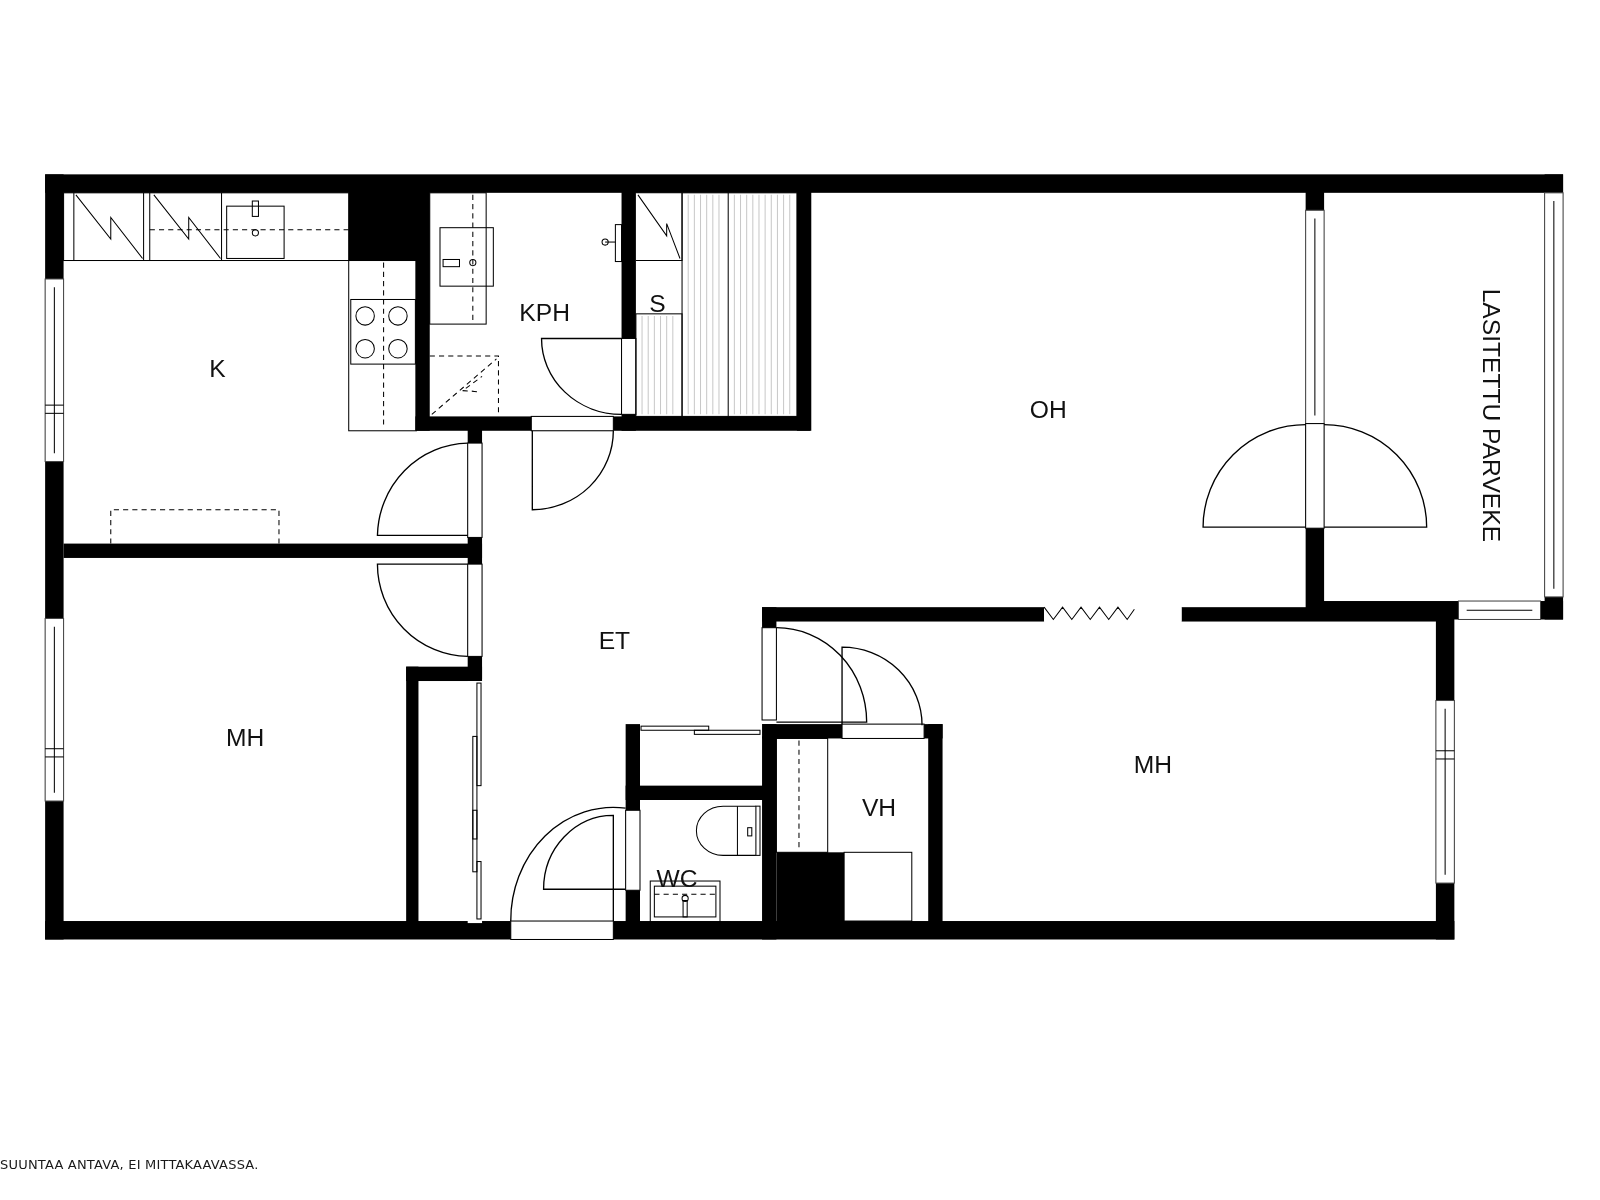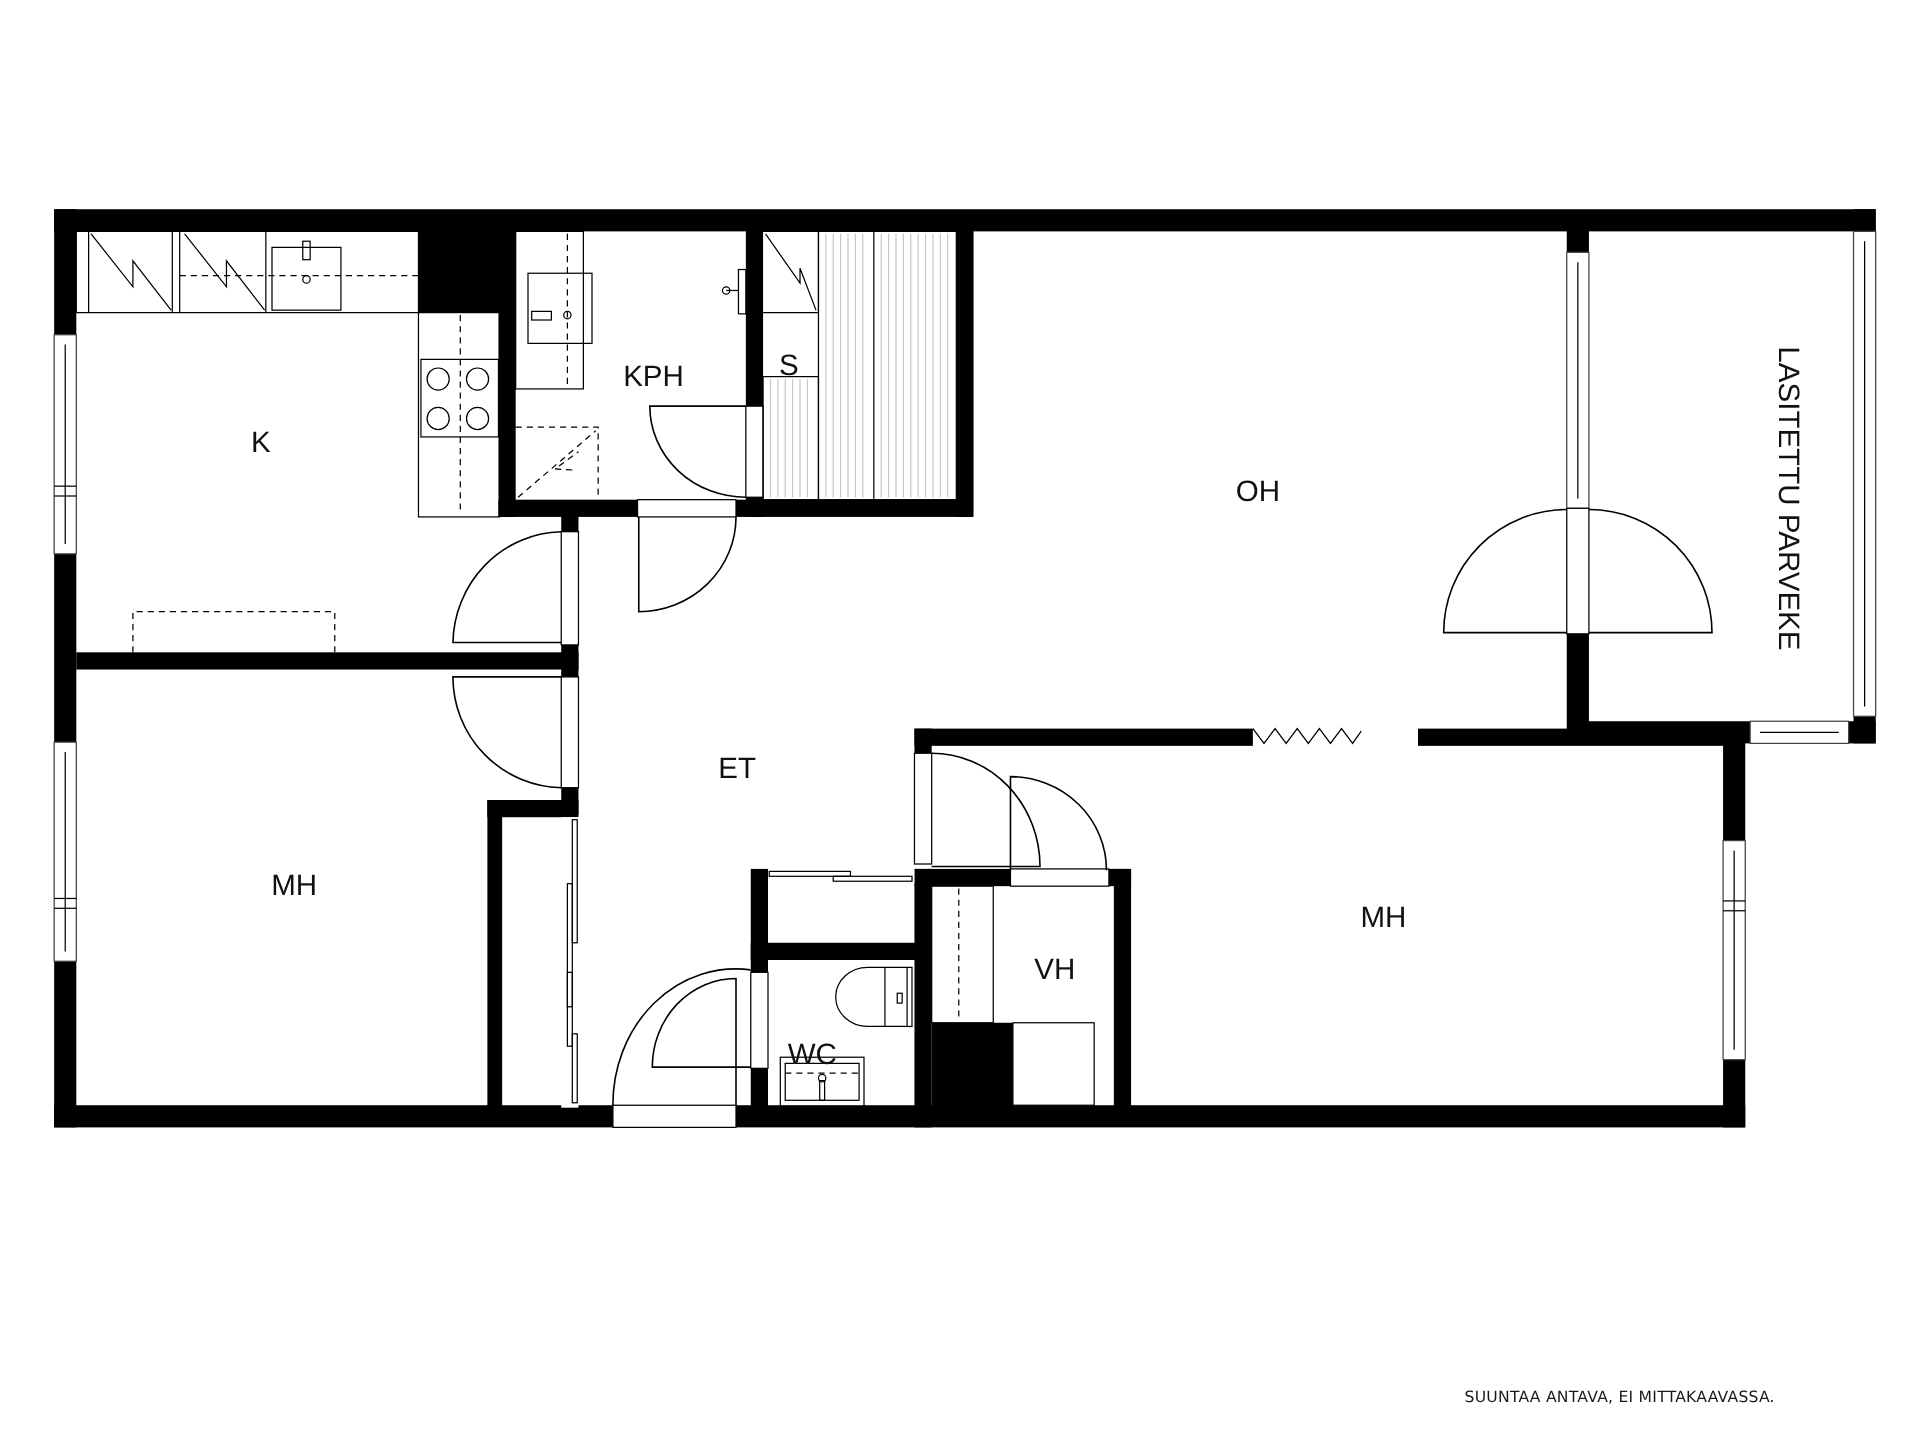--- a/index.html
+++ b/index.html
@@ -6,21 +6,21 @@
   body { width: 1600px; height: 1200px; position: relative; overflow: hidden; font-family: "Liberation Sans", sans-serif; }
   #plan { position: absolute; left: 0; top: 0; width: 1600px; height: 1200px; }
   .wall { fill: #000000; }
   .line { fill: none; stroke: #000000; stroke-width: 1.3; }
   .thin { fill: none; stroke: #000000; stroke-width: 1; }
   .dash { fill: none; stroke: #000000; stroke-width: 1; stroke-dasharray: 5 4; }
   .win { fill: #ffffff; stroke: #444444; stroke-width: 1; }
   .gap { fill: #ffffff; }
   .sauna-line { stroke: #c8c8c8; stroke-width: 1; }
   .room-label { font-family: "Liberation Sans", sans-serif; font-size: 24px; fill: #111111; text-anchor: middle; dominant-baseline: middle; }
-  #footer { position: absolute; left: 0; width: 1479px; top: 1157px; text-align: right; font-family: "DejaVu Sans", sans-serif; font-size: 13px; color: #1a1a1a; letter-spacing: 0.2px; }
+  #footer { position: absolute; left: 0; width: 1479px; top: 1157px; text-align: left; font-family: "DejaVu Sans", sans-serif; font-size: 13px; color: #1a1a1a; letter-spacing: 0.2px; }
 </style>
 </head>
 <body>
 
 <svg id="plan" viewBox="0 0 1560 1170" preserveAspectRatio="none" xmlns="http://www.w3.org/2000/svg">
 
   <g>
 
     <rect class="wall" x="44" y="170" width="1480" height="18"></rect>
 

